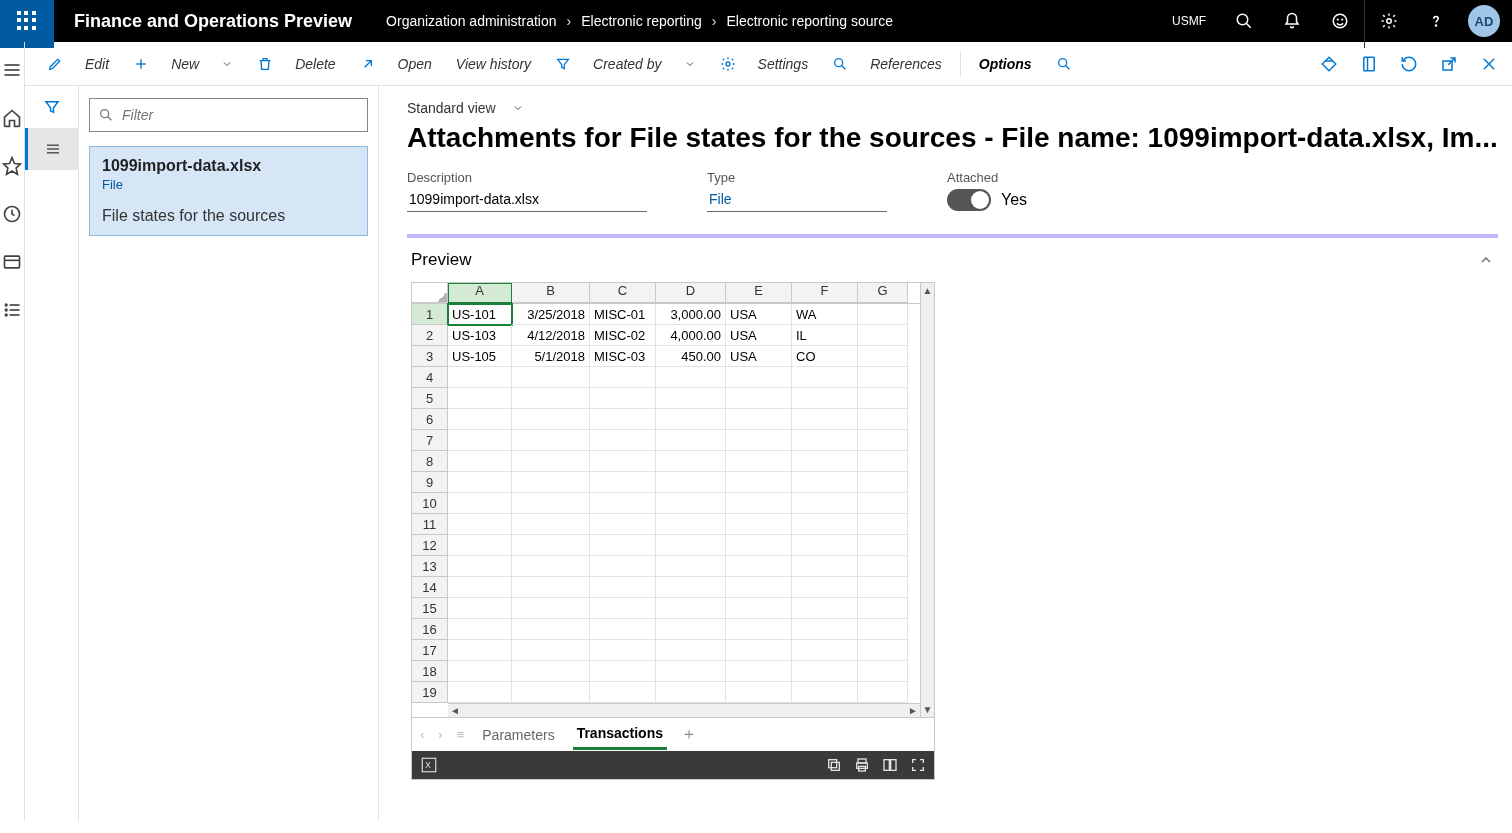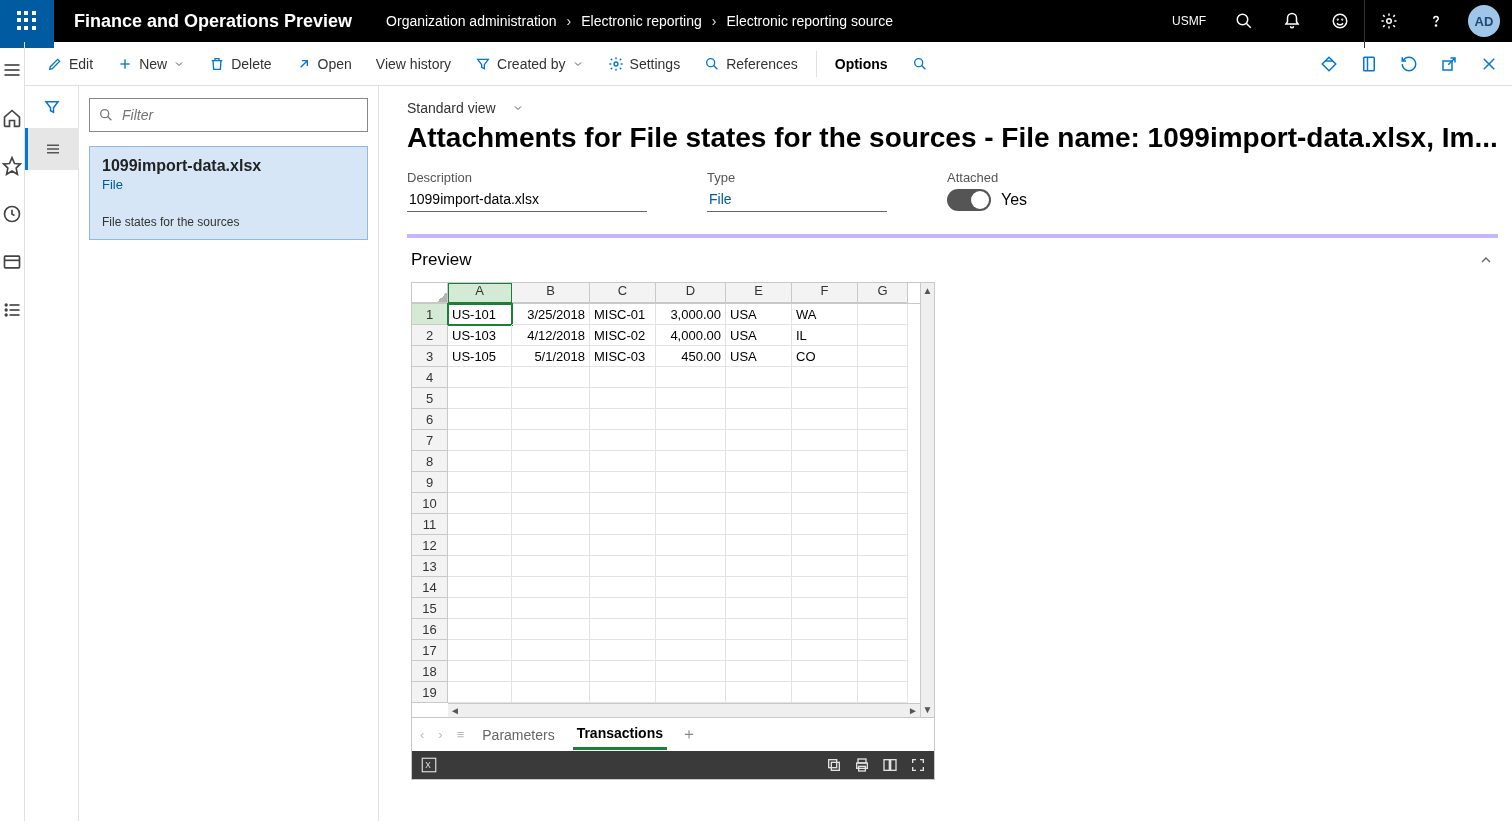--- a/index.html
+++ b/index.html
@@ -26,21 +26,21 @@
 
 
 .left-rail { width: 54px; border-right: 1px solid #e0e0e0; display: flex; flex-direction: column; align-items: center; padding-top: 16px; gap: 24px; }
 .rail-icon { width: 24px; height: 24px; display: flex; align-items: center; justify-content: center; color: #444; cursor: pointer; }
 
 
 .content { flex: 1; display: flex; flex-direction: column; }
 
 
 .action-bar { height: 44px; border-bottom: 1px solid #e0e0e0; display: flex; align-items: center; padding: 0 12px; gap: 4px; }
-.ab-btn { display: flex; align-items: center; gap: 6px; padding: 6px 10px; font-size: 14px; color: #333; cursor: pointer; border-radius: 2px; }
+.ab-btn { display: flex; align-items: center; gap: 22px; padding: 6px 10px; font-size: 14px; color: #333; cursor: pointer; border-radius: 2px; font-style: italic; }
 .ab-btn .ico { color: #0078d4; }
 .ab-btn.bold { font-weight: 600; color: #000; }
 .ab-sep { width: 1px; height: 26px; background: #e0e0e0; margin: 0 4px; }
 .action-bar .spacer { flex: 1; }
 .ab-right { display: flex; align-items: center; gap: 10px; padding-right: 10px; }
 .ab-ricon { width: 30px; height: 30px; display: flex; align-items: center; justify-content: center; color: #0078d4; cursor: pointer; }
 
 
 .body-split { flex: 1; display: flex; overflow: hidden; }
 
@@ -50,21 +50,21 @@
 .tool-cell.active { background: #e6e6e6; border-left: 3px solid #0078d4; width: 54px; }
 .tool-cell.active svg, .tool-cell.active span { color: #333; }
 
 
 .list-panel { width: 300px; border-right: 1px solid #e0e0e0; padding: 12px 10px; }
 .filter-box { display: flex; align-items: center; border: 1px solid #888; height: 34px; padding: 0 8px; gap: 8px; }
 .filter-box input { border: none; outline: none; font-size: 14px; font-style: italic; flex: 1; }
 .file-item { margin-top: 14px; background: #d6e6f7; border: 1px solid #8fb9e0; padding: 10px 12px; cursor: pointer; }
 .file-item .name { font-size: 16px; font-weight: 600; color: #222; }
 .file-item .type { font-size: 13px; color: #005ba1; margin-top: 2px; }
-.file-item .desc { font-size: 12px; color: #333; margin-top: 23px; }
+.file-item .desc { font-size: 16px; color: #333; margin-top: 15px; }
 
 
 .form-area { flex: 1; padding: 14px 28px 0 28px; overflow: hidden; display: flex; flex-direction: column; }
 .view-sel { font-size: 14px; color: #333; display: flex; align-items: center; gap: 16px; cursor: pointer; }
 .page-title { font-size: 28px; font-weight: 700; margin-top: 6px; white-space: nowrap; overflow: hidden; text-overflow: ellipsis; }
 .field-row { display: flex; gap: 60px; margin-top: 16px; }
 .field { display: flex; flex-direction: column; }
 .field .label { font-size: 13px; color: #555; }
 .field .uline { border: none; border-bottom: 1px solid #666; padding: 6px 2px 4px 2px; font-size: 14px; outline: none; background: transparent; }
 .field .link { color: #005ba1; }

